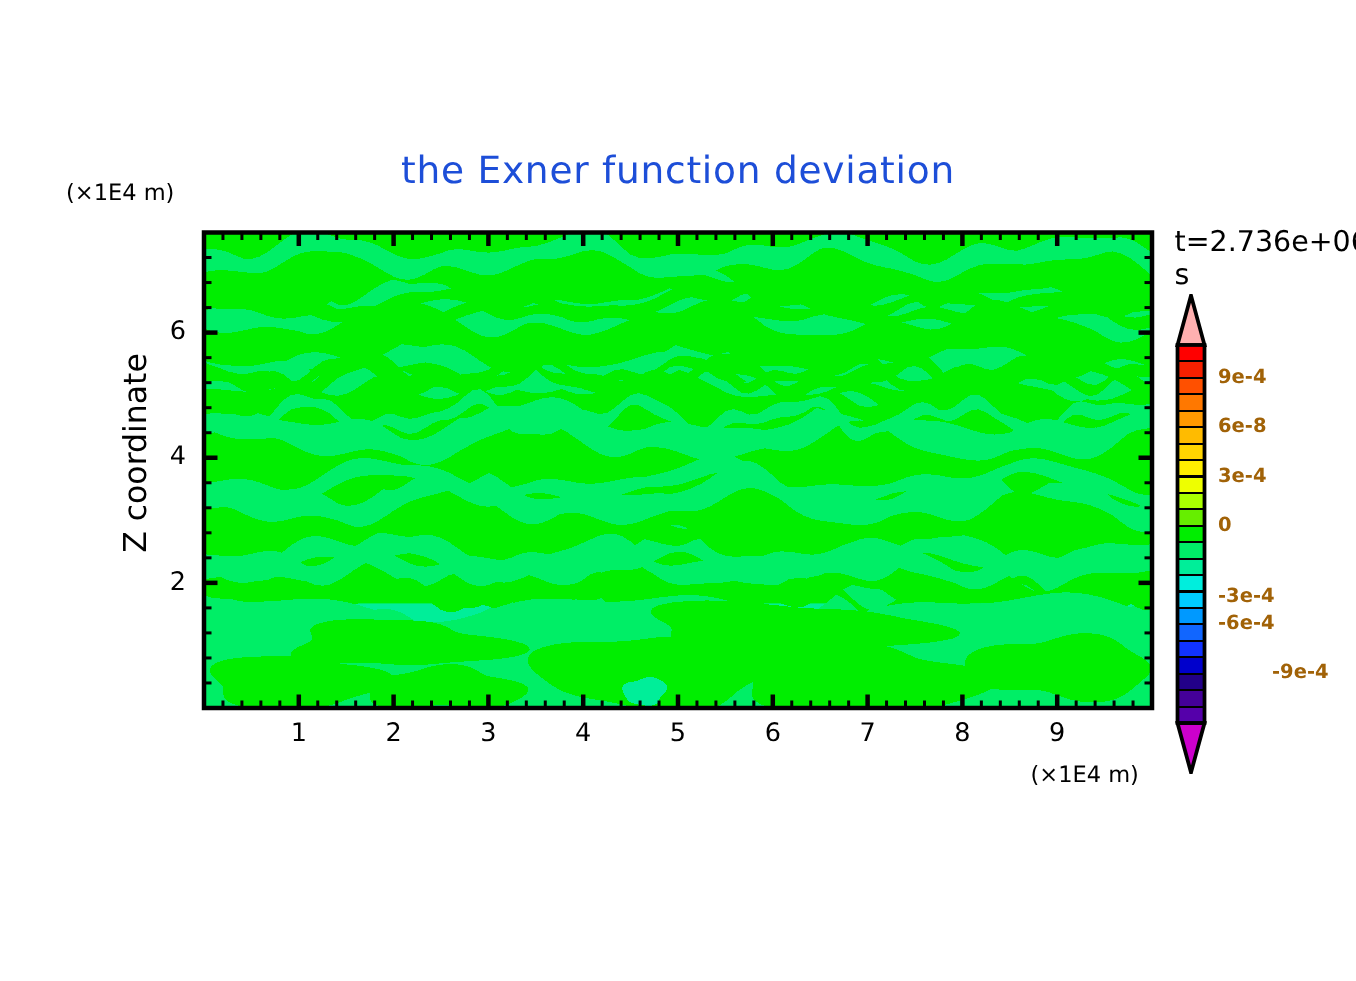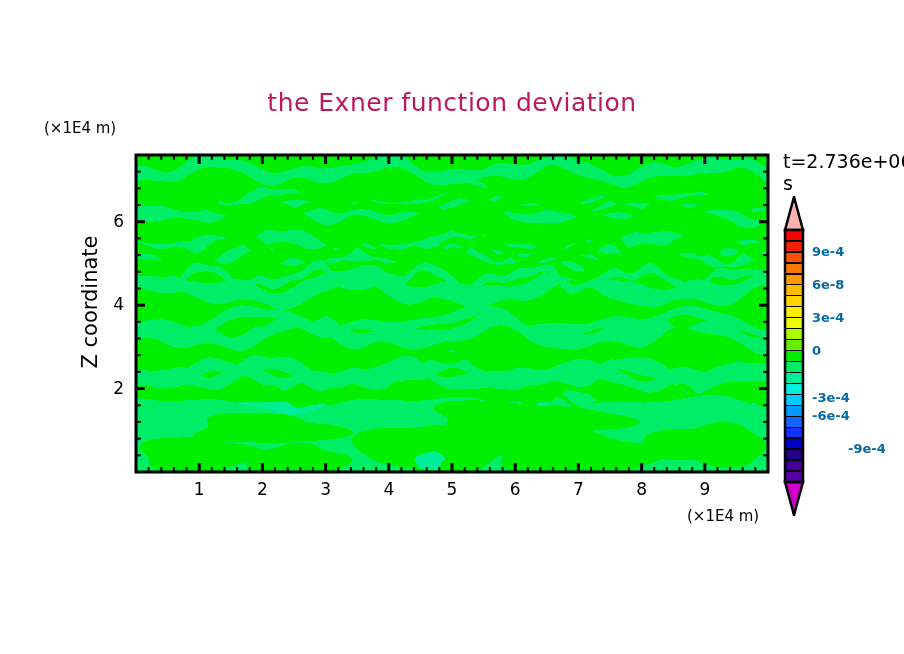--- a/index.html
+++ b/index.html
@@ -5,22 +5,22 @@
   html,body{margin:0;padding:0;}
   body{
     width:904px;height:654px;background:#ffffff;
     font-family:"DejaVu Sans",sans-serif;
     overflow:hidden;position:relative;
   }
   #root{position:absolute;left:0;top:0;width:904px;height:654px;}
   .abs{position:absolute;}
 
   .title{
-    left:0;top:88px;width:904px;text-align:center;
-    font-size:25px;color:#be185d;letter-spacing:0.5px;
+    left:0;top:99px;width:904px;text-align:center;
+    font-size:25px;color:#1d4ed8;letter-spacing:0.5px;
     font-family:"DejaVu Sans",sans-serif;
   }
   .unit-tl{left:44px;top:119px;font-size:15px;color:#000;}
   .unit-br{left:687px;top:507px;font-size:15px;color:#000;}
   .timestamp{left:783px;top:150px;font-size:19px;color:#000;}
 
   .xaxis-title{
     left:136px;top:527px;width:632px;text-align:center;
     font-size:21px;color:#000;
   }
@@ -28,21 +28,21 @@
     left:-20px;top:290px;width:220px;text-align:center;
     font-size:21px;color:#000;
     transform:rotate(-90deg);transform-origin:50% 50%;
   }
 
   .xtick-lbl{position:absolute;font-size:17px;color:#000;
     text-align:center;width:30px;top:479px;}
   .ytick-lbl{position:absolute;font-size:17px;color:#000;
     text-align:right;width:30px;left:94px;}
 
-  .cb-lbl{position:absolute;font-size:13px;color:#0369a1;left:812px;
+  .cb-lbl{position:absolute;font-size:13px;color:#a16207;left:812px;
     font-weight:bold;font-family:"DejaVu Sans",sans-serif;}
 
   svg{display:block;}
 </style>
 </head>
 <body>
 
 <div id="root">
 
   <div class="abs title">the Exner function deviation</div>

